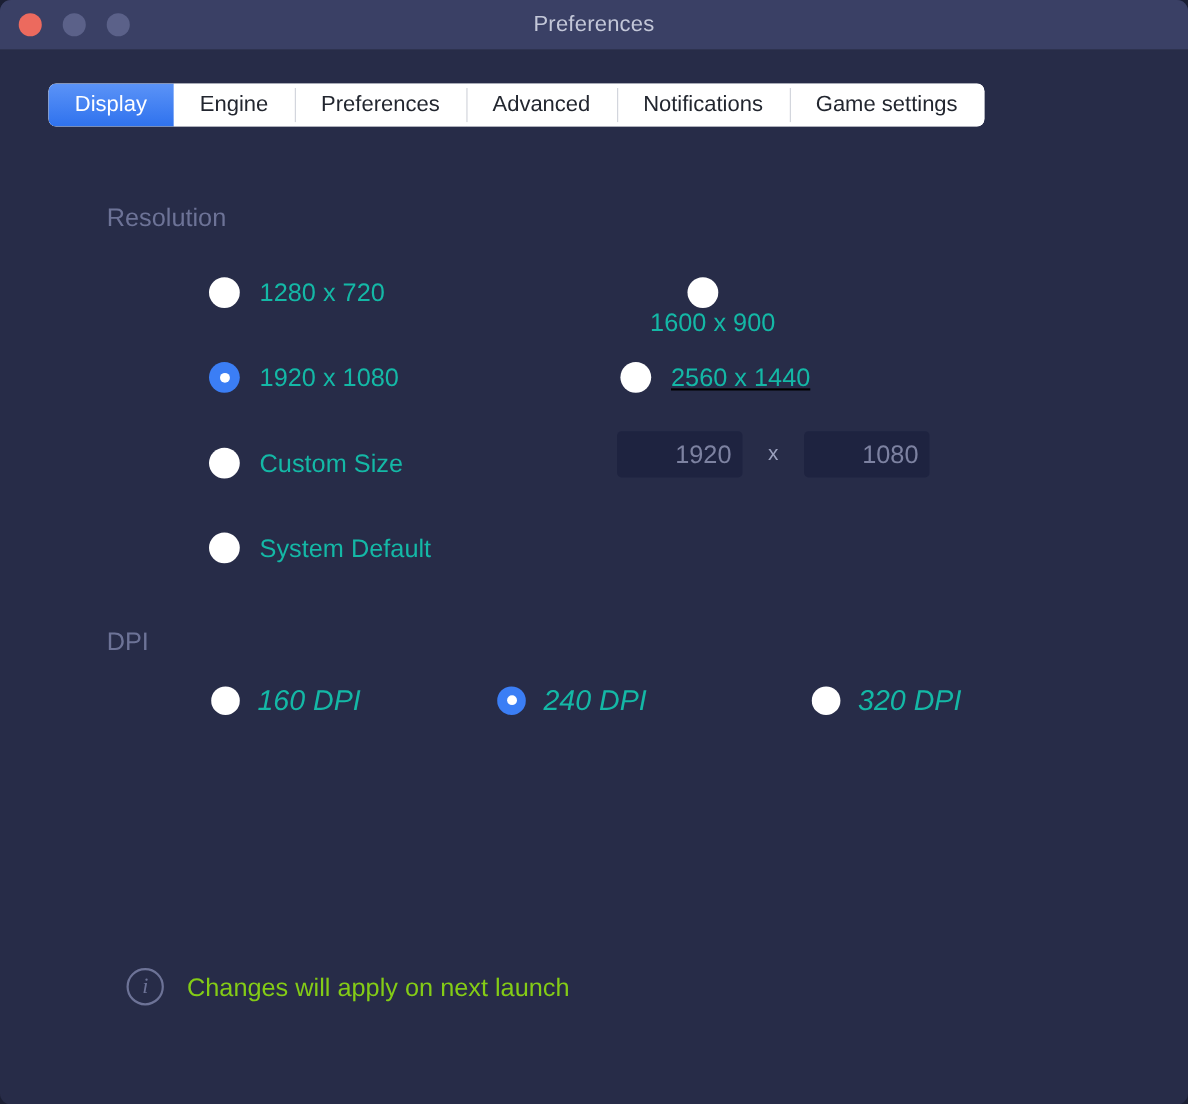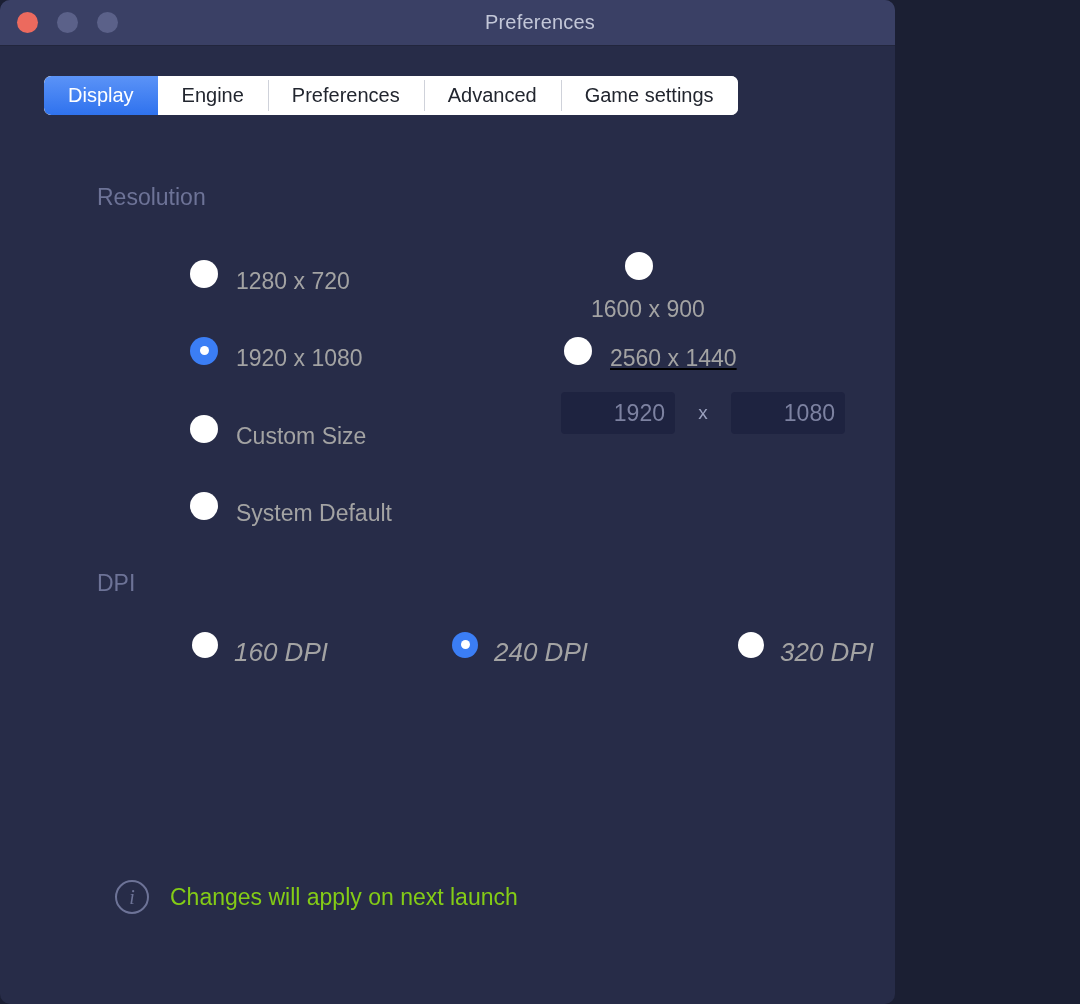--- a/index.html
+++ b/index.html
@@ -12,21 +12,21 @@
     height: 1004px;
     overflow: hidden;
     font-family: "Liberation Sans", sans-serif;
     -webkit-font-smoothing: antialiased;
   }
 
   .window {
     position: absolute;
     left: 0;
     top: 0;
-    width: 895px;
+    width: 1080px;
     height: 1004px;
     background: #272c48;
     border-radius: 10px;
     overflow: hidden;
   }
 
   
   .titlebar {
     position: absolute;
     left: 0;
@@ -138,24 +138,23 @@
     top: 50%;
     width: 9px;
     height: 9px;
     margin-left: -4.5px;
     margin-top: -4.5px;
     border-radius: 50%;
     background: #ffffff;
   }
   .radio-label {
     margin-left: 18px;
-    color: #a3a3a3;
+    color: #14b8a6;
     font-size: 23px;
     white-space: nowrap;
-    margin-top: 16px;
   }
   .radio.small + .radio-label { font-size: 26px; margin-left: 16px; font-style: italic; }
 
   
   #r-1280 { left: 190px; top: 122px; }
   #r-1920 { left: 190px; top: 199px; }
   #r-custom { left: 190px; top: 277px; }
   #r-sysdef { left: 190px; top: 354px; }
   #r-1600 { left: 573px; top: 122px; flex-direction: column; }
   #r-2560 { left: 564px; top: 199px; text-decoration: underline; }
@@ -234,20 +233,21 @@
     <div class="traffic min"></div>
     <div class="traffic max"></div>
     <div class="title-text">Preferences</div>
   </div>
 
   <div class="tabbar">
     <div class="tab active">Display</div>
     <div class="tab">Engine</div>
     <div class="tab">Preferences</div>
     <div class="tab">Advanced</div>
+    <div class="tab">Notifications</div>
     <div class="tab">Game settings</div>
   </div>
 
   <div class="content">
 
     <div class="section-title" id="res-title">Resolution</div>
 
     <div class="radio-row" id="r-1280">
       <span class="radio big"></span>
       <span class="radio-label">1280 x 720</span>

